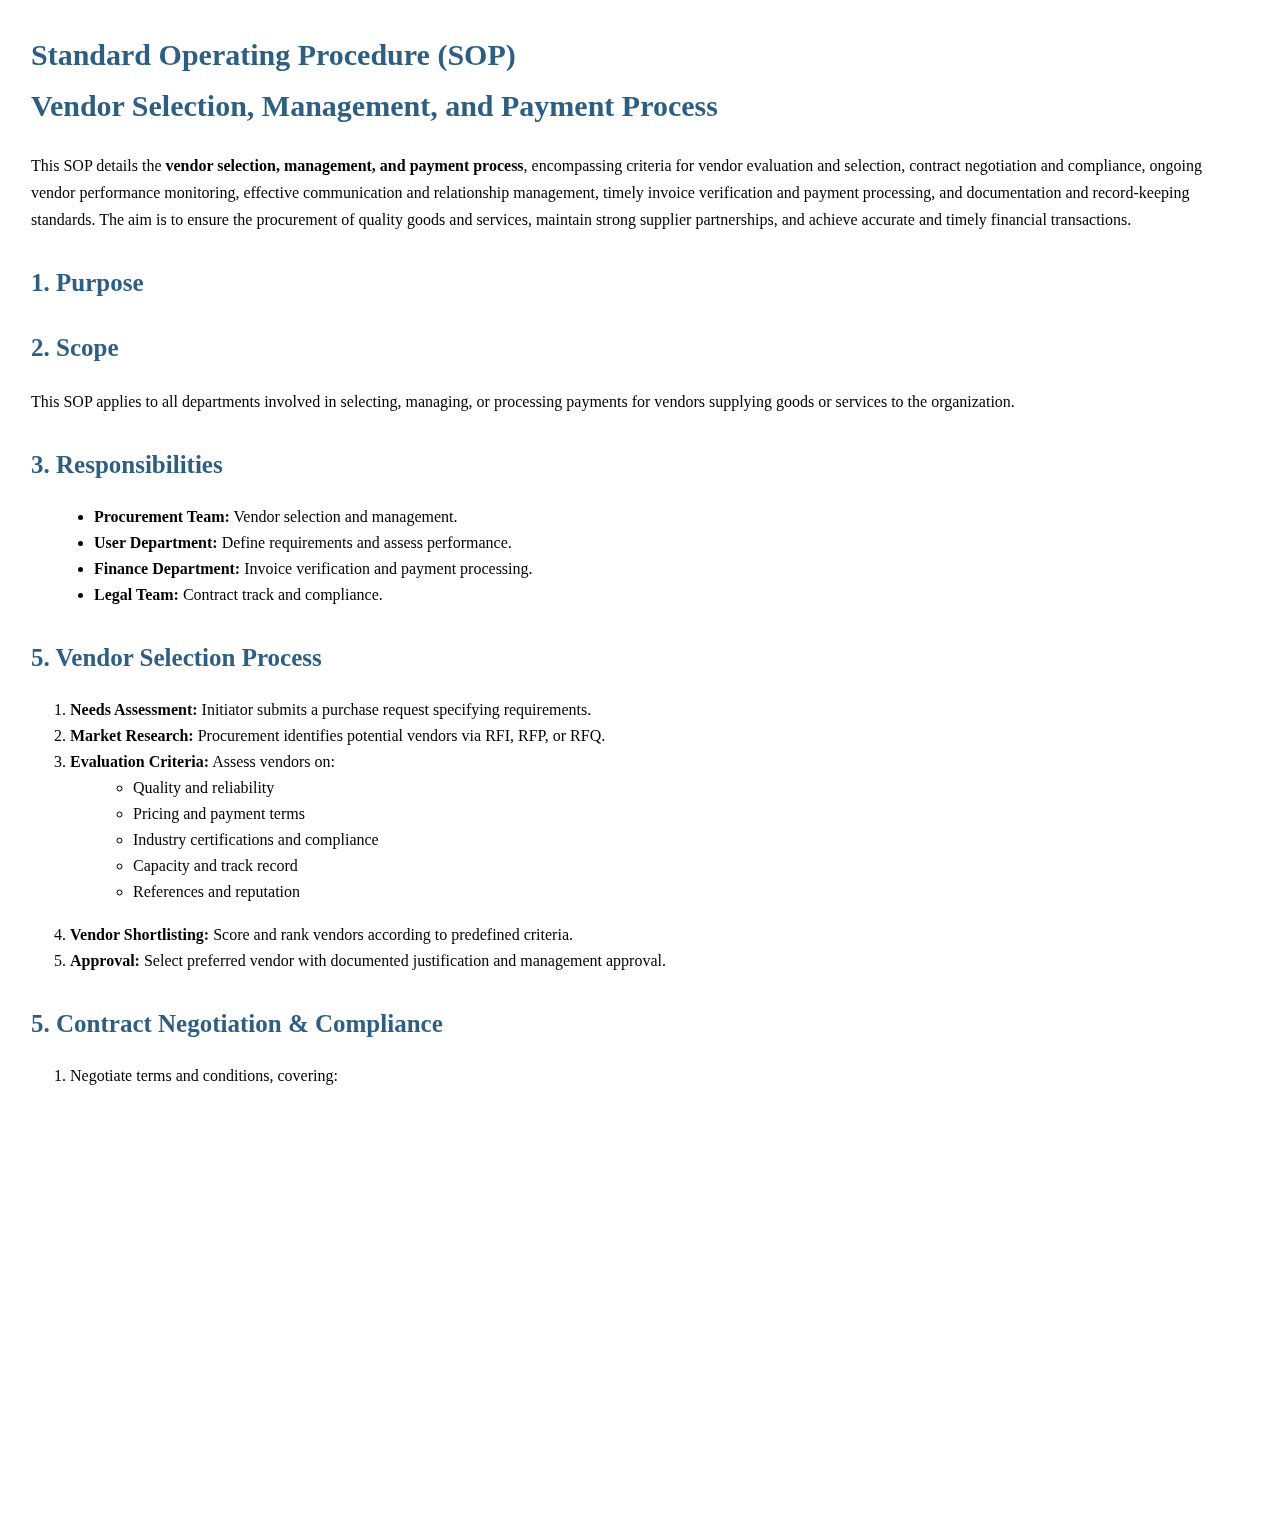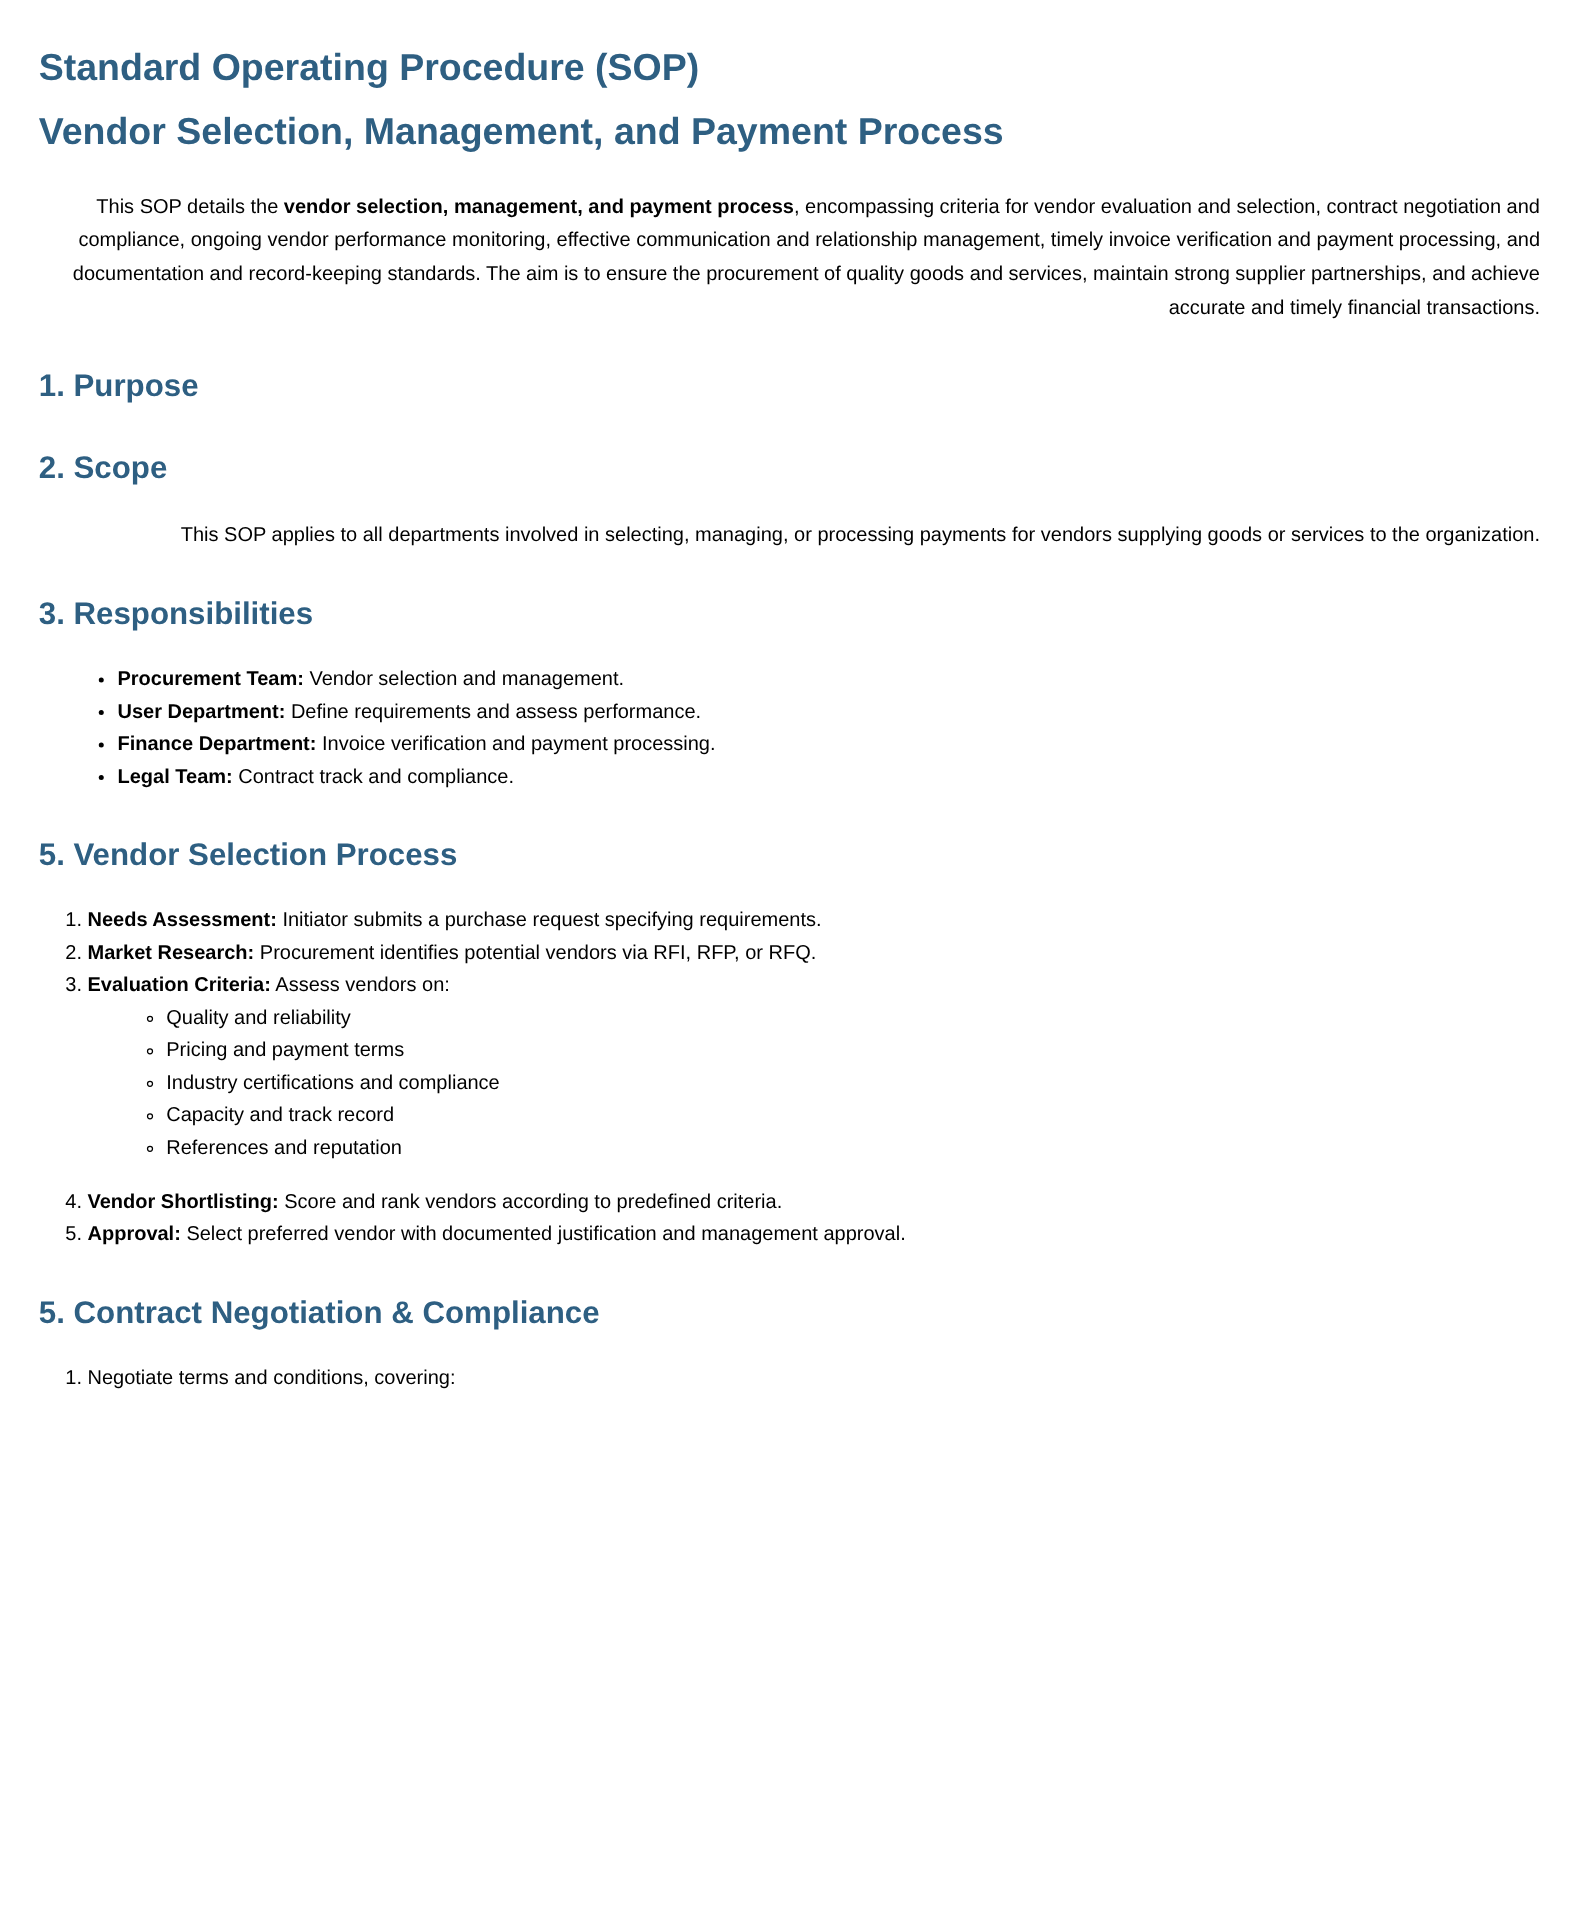--- a/index.html
+++ b/index.html
@@ -11,21 +11,21 @@
   html, body {
     margin: 0;
     padding: 0;
     background: var(--bg-color);
   }
   .page {
     width: 1263px;
     height: 1537px;
     background: var(--bg-color);
     color: var(--text-color);
-    font-family: Liberation Sans, sans-serif;
+    font-family: Liberation Serif, serif;
     font-size: 16px;
     padding: 36px 31px 40px 31px;
     overflow: hidden;
   }
   h1 {
     color: var(--heading-color);
     font-size: 30px;
     font-weight: 700;
     line-height: 1.25;
     margin: 0 0 13px 0;
@@ -34,21 +34,20 @@
   h2 {
     color: var(--heading-color);
     font-size: 25px;
     font-weight: 700;
     line-height: 1.25;
     margin: 34px 0 0 0;
   }
   p {
     margin: 24px 0 0 0;
     line-height: 27px;
-    text-align: right;
   }
   p.intro { margin-top: 28px; }
   ol.steps {
     margin: 24px 0 0 0;
     padding-left: 39px;
   }
   ul.top-list {
     margin: 24px 0 0 0;
     padding-left: 63px;
     list-style-type: disc;

